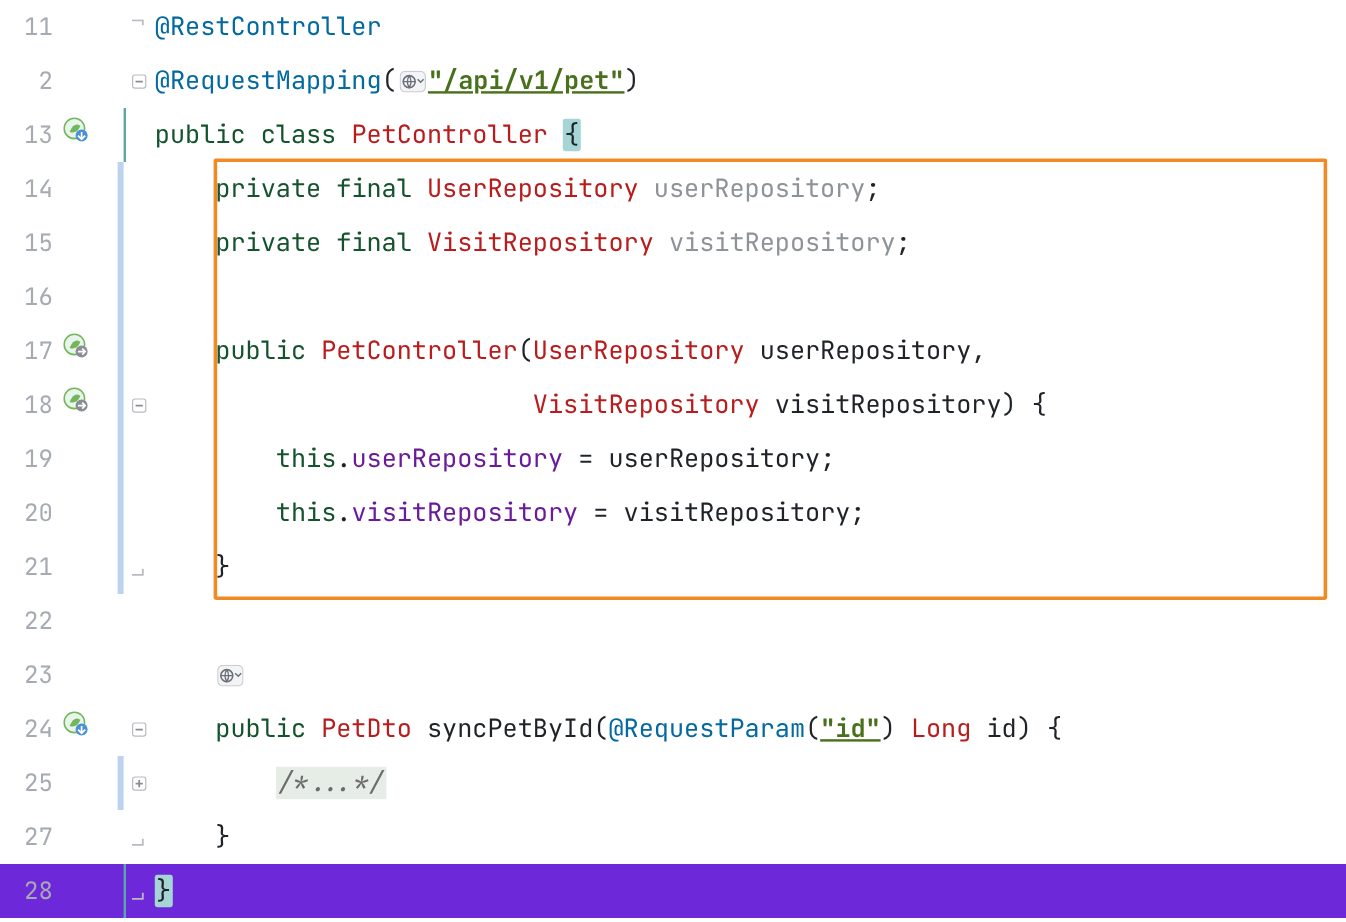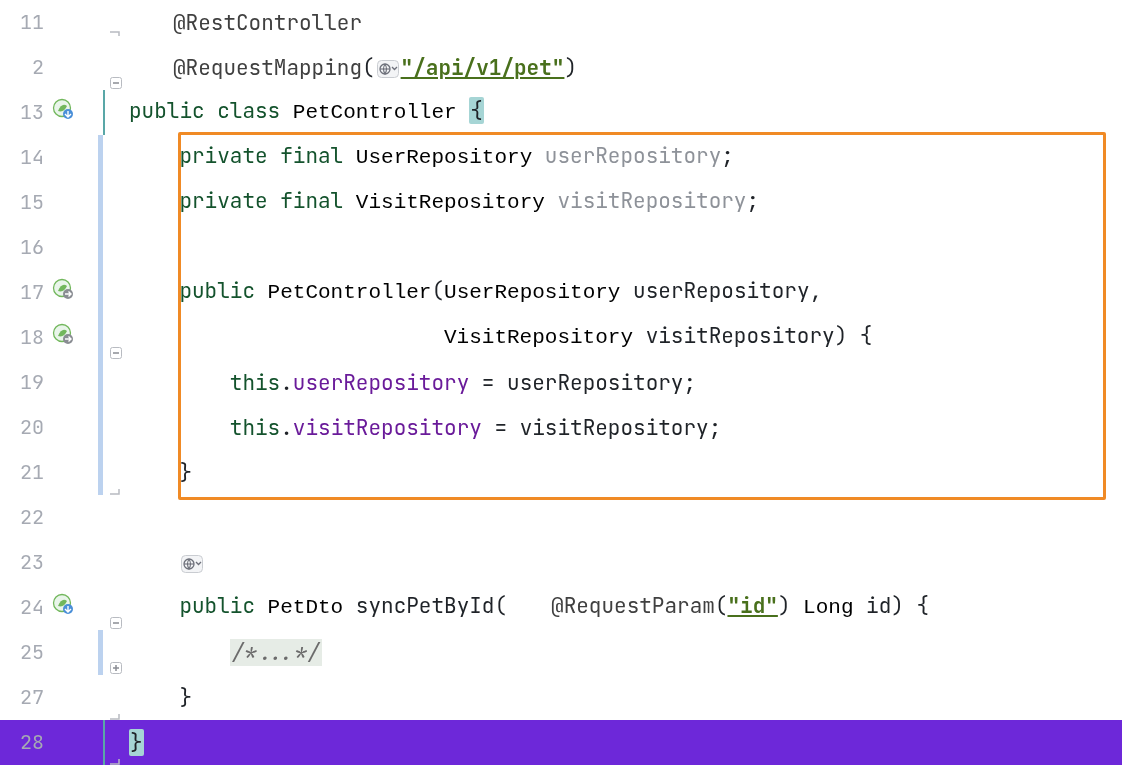--- a/index.html
+++ b/index.html
@@ -1,31 +1,31 @@
 <!DOCTYPE html>
 <html><head>
 <meta charset="utf-8">
 <style>
   html,body{margin:0;padding:0;background:#fff;font-family:"JetBrains Mono","Menlo","Consolas",monospace;}
   .editor{width:1122px;height:768px;position:relative;font-size:21px;line-height:45px;overflow:hidden;}
-  .line{display:flex;align-items:flex-end;height:45px;}
+  .line{display:flex;align-items:center;height:45px;}
   .line.current{background:#6d28d9;}
   .gutter{flex:0 0 98px;display:flex;align-items:center;height:45px;user-select:none;}
   .lineno{flex:0 0 44px;text-align:right;color:#a6aab3;font-size:20px;padding-right:4px;}
   .iconcell{flex:0 0 30px;display:flex;align-items:center;justify-content:center;}
   .change-bar{flex:0 0 5px;height:45px;}
   .change-bar.blue{background:#bcd2ef;}
   .fold-col{flex:0 0 22px;display:flex;align-items:center;justify-content:center;}
   .code{flex:1;white-space:pre;color:#1f2328;padding-left:2px;}
   .left-border{flex:0 0 2px;height:45px;}
   .left-border.teal{background:#59a7a7;}
   
   .kw{color:#14532d;}      
-  .ann{color:#404040;margin-left:44px;}      
-  .cls{color:#000000;font-family:Liberation Mono, monospace;}      
+  .ann{color:#0369a1;}      
+  .cls{color:#b91c1c;}      
   .mtd{color:#1f2328;}
   .str{color:#49701c;font-weight:600;text-decoration:underline;} 
   .str2{color:#49701c;font-weight:600;text-decoration:underline;} 
   .field{color:#6a1b9a;}    
   .dim{color:#8e9299;}      
   .brace-hi{background:#a6d5d5;border-radius:2px;padding:0 1px;}
   .comment-blk{color:#6b6b6b;background:#e6ece6;padding:0 2px;font-style:italic;}
   .globe-badge{display:inline-flex;align-items:center;vertical-align:middle;margin:0 2px;}
   .fold-handle svg{display:block;}
   .hl-box{position:absolute;left:178px;top:132px;width:922px;height:362px;border:3px solid #f08a25;border-radius:2px;pointer-events:none;}

